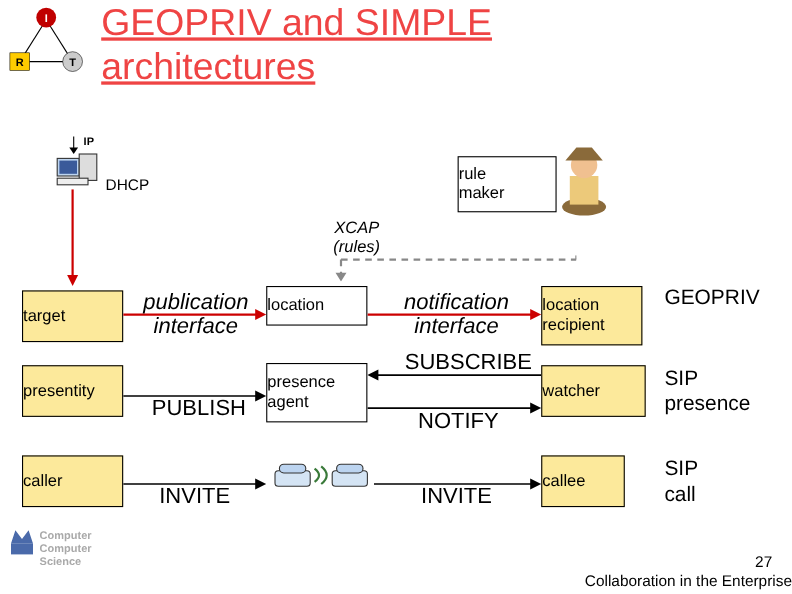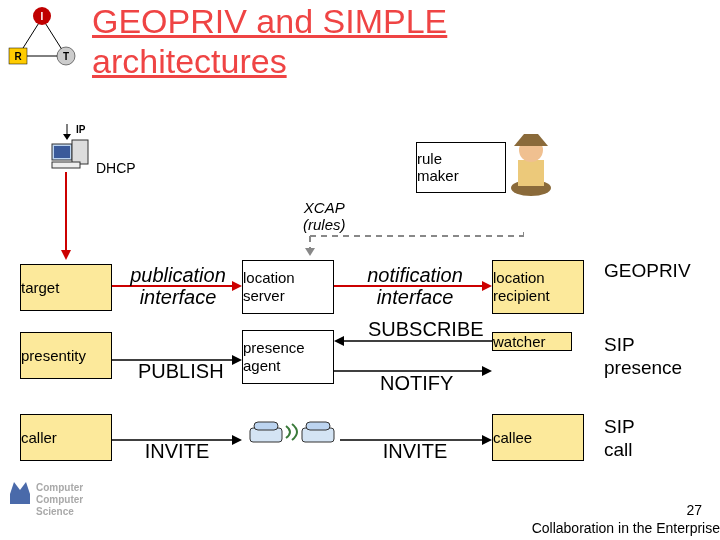--- a/index.html
+++ b/index.html
@@ -76,21 +76,20 @@
 <svg class="abs" style="left:112px;top:276px" width="130" height="20">
     <line x1="0" y1="10" x2="122" y2="10" stroke="#c00" stroke-width="2"></line>
     <polygon points="120,5 120,15 130,10" fill="#c00"></polygon>
   </svg>
 <div class="abs ital label" style="left:128px;top:264px;width:100px;line-height:1.1">
     <div>publication</div>
     <div>interface</div>
   </div>
 <div class="abs box" style="left:242px;top:260px;width:92px;line-height:1.2">
     <div>location</div>
-    <div>server</div>
   </div>
 <svg class="abs" style="left:334px;top:276px" width="158" height="20">
     <line x1="0" y1="10" x2="150" y2="10" stroke="#c00" stroke-width="2"></line>
     <polygon points="148,5 148,15 158,10" fill="#c00"></polygon>
   </svg>
 <div class="abs ital label" style="left:362px;top:264px;width:106px;line-height:1.1">
     <div>notification</div>
     <div>interface</div>
   </div>
 <div class="abs box yellow" style="left:492px;top:260px;width:92px;line-height:1.2">
@@ -112,21 +111,21 @@
 <svg class="abs" style="left:334px;top:334px" width="158" height="14">
     <line x1="8" y1="7" x2="158" y2="7" stroke="#000" stroke-width="1.5"></line>
     <polygon points="10,2 10,12 0,7" fill="#000"></polygon>
   </svg>
 <div class="abs label" style="left:368px;top:318px;width:100px">SUBSCRIBE</div>
 <svg class="abs" style="left:334px;top:364px" width="158" height="14">
     <line x1="0" y1="7" x2="150" y2="7" stroke="#000" stroke-width="1.5"></line>
     <polygon points="148,2 148,12 158,7" fill="#000"></polygon>
   </svg>
 <div class="abs label" style="left:380px;top:372px;width:70px">NOTIFY</div>
-<div class="abs box yellow" style="left:492px;top:332px;width:80px;padding:0 0">watcher</div>
+<div class="abs box yellow" style="left:492px;top:332px;width:95px;padding:14px 0">watcher</div>
 <div class="abs side" style="left:604px;top:334px;line-height:1.2">
     <div>SIP</div>
     <div>presence</div>
   </div>
 
 <div class="abs box yellow" style="left:20px;top:414px;width:92px;padding:14px 0">caller</div>
 <svg class="abs" style="left:112px;top:430px" width="130" height="20">
     <line x1="0" y1="10" x2="122" y2="10" stroke="#000" stroke-width="1.5"></line>
     <polygon points="120,5 120,15 130,10" fill="#000"></polygon>
   </svg>
@@ -141,21 +140,21 @@
   </svg>
 <svg class="abs phone" style="left:300px;top:420px">
     <rect x="2" y="8" width="32" height="14" rx="3" fill="#d4e4f4" stroke="#333"></rect>
     <rect x="6" y="2" width="24" height="8" rx="4" fill="#bcd4f0" stroke="#333"></rect>
   </svg>
 <svg class="abs" style="left:340px;top:430px" width="152" height="20">
     <line x1="0" y1="10" x2="144" y2="10" stroke="#000" stroke-width="1.5"></line>
     <polygon points="142,5 142,15 152,10" fill="#000"></polygon>
   </svg>
 <div class="abs label" style="left:380px;top:440px;width:70px">INVITE</div>
-<div class="abs box yellow" style="left:492px;top:414px;width:92px;padding:14px 0">callee</div>
+<div class="abs box yellow" style="left:492px;top:414px;width:76px;padding:14px 0">callee</div>
 <div class="abs side" style="left:604px;top:416px;line-height:1.2">
     <div>SIP</div>
     <div>call</div>
   </div>
 
 <svg class="abs" style="left:4px;top:472px" width="32" height="40">
   <path d="M6,22 L10,10 L16,18 L22,10 L26,22 Z" fill="#4a6aaa"></path>
     <rect x="6" y="22" width="20" height="10" fill="#4a6aaa"></rect>
 </svg>
 <div class="abs ftext" style="left:36px;top:482px;line-height:1.2">

